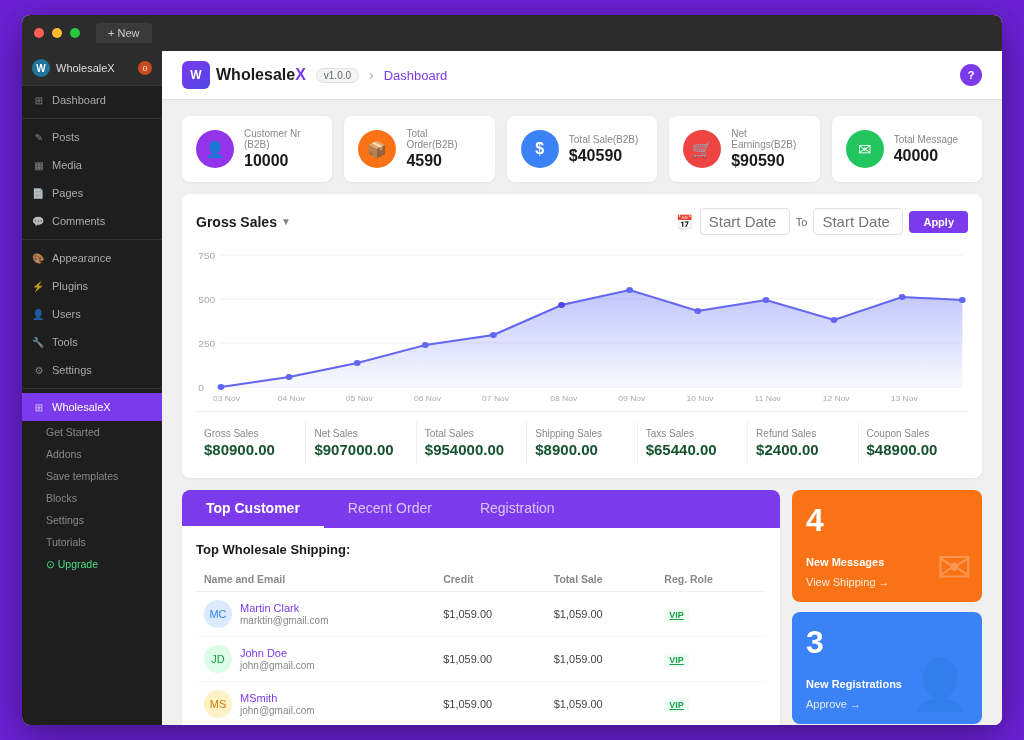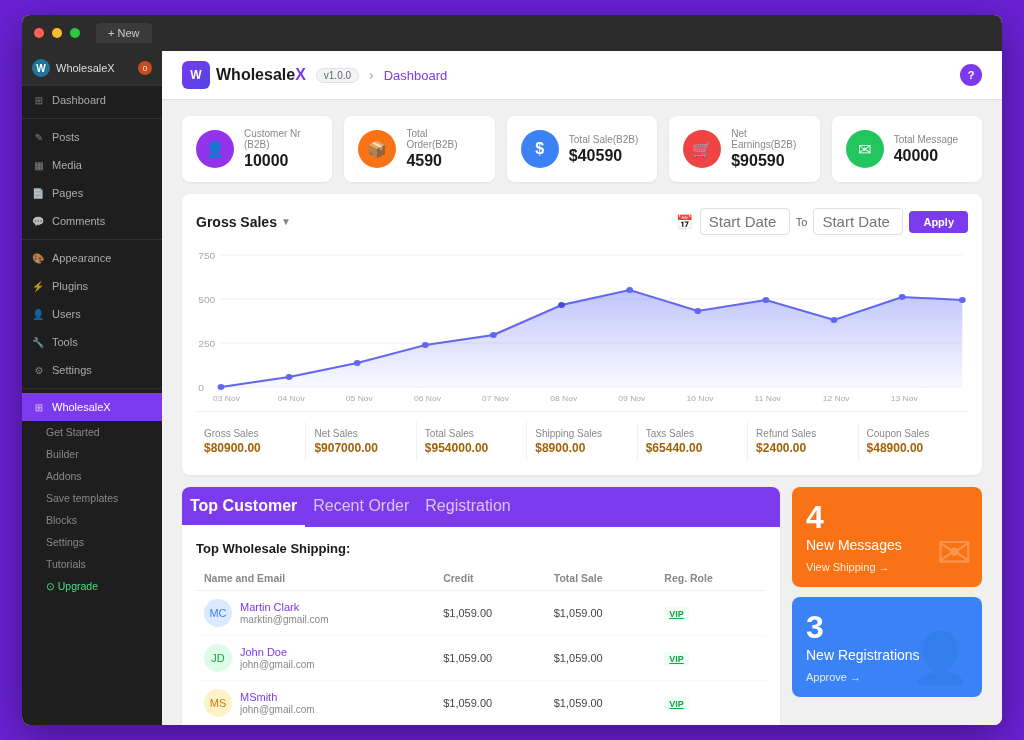--- a/index.html
+++ b/index.html
@@ -68,48 +68,48 @@
     
     
     .chart-container { position: relative; height: 160px; }
     .chart-svg { width: 100%; height: 100%; }
     
     
     .sales-summary { display: flex; gap: 0; border-top: 1px solid #f0f0f0; padding-top: 10px; margin-top: 6px; }
     .sales-item { flex: 1; padding: 6px 8px; }
     .sales-item + .sales-item { border-left: 1px solid #f0f0f0; }
     .sales-item-label { font-size: 10px; color: #888; margin-bottom: 2px; }
-    .sales-item-value { font-size: 12px; font-weight: 600; color: #a16207; }
+    .sales-item-value { font-size: 15px; font-weight: 600; color: #14532d; }
     
     
     .bottom-section { display: flex; gap: 12px; padding: 12px 20px 16px; flex: 1; }
     
     
     .customer-section { flex: 1; background: #fff; border-radius: 8px; overflow: hidden; box-shadow: 0 1px 3px rgba(0,0,0,0.06); display: flex; flex-direction: column; }
     .customer-tabs { background: #7c3aed; display: flex; }
-    .customer-tab { padding: 10px 8px; color: rgba(255,255,255,0.7); font-size: 16px; cursor: pointer; }
+    .customer-tab { padding: 10px 24px; color: rgba(255,255,255,0.7); font-size: 14px; cursor: pointer; }
     .customer-tab.active { color: #fff; font-weight: 600; border-bottom: 2px solid #fff; }
     .customer-body { padding: 14px; flex: 1; }
     .customer-title { font-size: 13px; font-weight: 600; margin-bottom: 10px; color: #1a1a1a; }
     .customer-table { width: 100%; border-collapse: collapse; }
     .customer-table th { text-align: left; font-size: 10.5px; color: #888; font-weight: 600; padding: 6px 8px; border-bottom: 1px solid #f0f0f0; }
     .customer-table td { padding: 8px 8px; font-size: 11px; color: #444; border-bottom: 1px solid #f8f8f8; vertical-align: middle; }
     .customer-name { color: #7c3aed; font-weight: 500; display: block; font-size: 11px; }
     .customer-email { color: #888; font-size: 10px; }
     .avatar { width: 28px; height: 28px; border-radius: 50%; background: #ddd; display: flex; align-items: center; justify-content: center; font-size: 11px; color: #666; overflow: hidden; }
     .avatar-cell { display: flex; align-items: center; gap: 8px; }
     .vip-badge { background: #f0fdf4; color: #16a34a; font-size: 9px; padding: 2px 5px; border-radius: 3px; font-weight: 600; text-decoration: underline; }
     
     
     .side-cards { display: flex; flex-direction: column; gap: 10px; width: 190px; flex-shrink: 0; }
     .side-card { border-radius: 8px; padding: 14px; color: white; position: relative; overflow: hidden; min-height: 100px; }
     .side-card.orange { background: #f97316; }
     .side-card.blue { background: #3b82f6; }
     .side-card-num { font-size: 32px; font-weight: 700; line-height: 1; }
-    .side-card-label { font-size: 14px; font-weight: 400; margin-top: 4px; }
+    .side-card-label { font-size: 11px; font-weight: 700; margin-top: 20px; }
     .side-card-link { font-size: 11px; margin-top: 8px; opacity: 0.85; cursor: pointer; }
     .side-card-icon { position: absolute; right: 10px; bottom: 10px; opacity: 0.25; font-size: 42px; }
     
     .chevron { font-size: 10px; color: #888; }
   </style>
 </head>
 <body>
 
 <div class="browser-window">
   <div class="browser-bar">
@@ -169,21 +169,20 @@
       <div class="wp-menu-item">
         <div class="wp-menu-icon">⚙</div>
         <span>Settings</span>
       </div>
       <div class="wp-menu-separator"></div>
       <div class="wp-menu-item active">
         <div class="wp-menu-icon">⊞</div>
         <span>WholesaleX</span>
       </div>
       <div class="wp-submenu-item">Get Started</div>
-      <div class="wp-submenu-item">Builder</div>
       <div class="wp-submenu-item">Addons</div>
       <div class="wp-submenu-item">Save templates</div>
       <div class="wp-submenu-item">Blocks</div>
       <div class="wp-submenu-item">Settings</div>
       <div class="wp-submenu-item">Tutorials</div>
       <div class="wp-submenu-item upgrade">⊙ Upgrade</div>
     </div>
 
     <div class="main-content">
 

